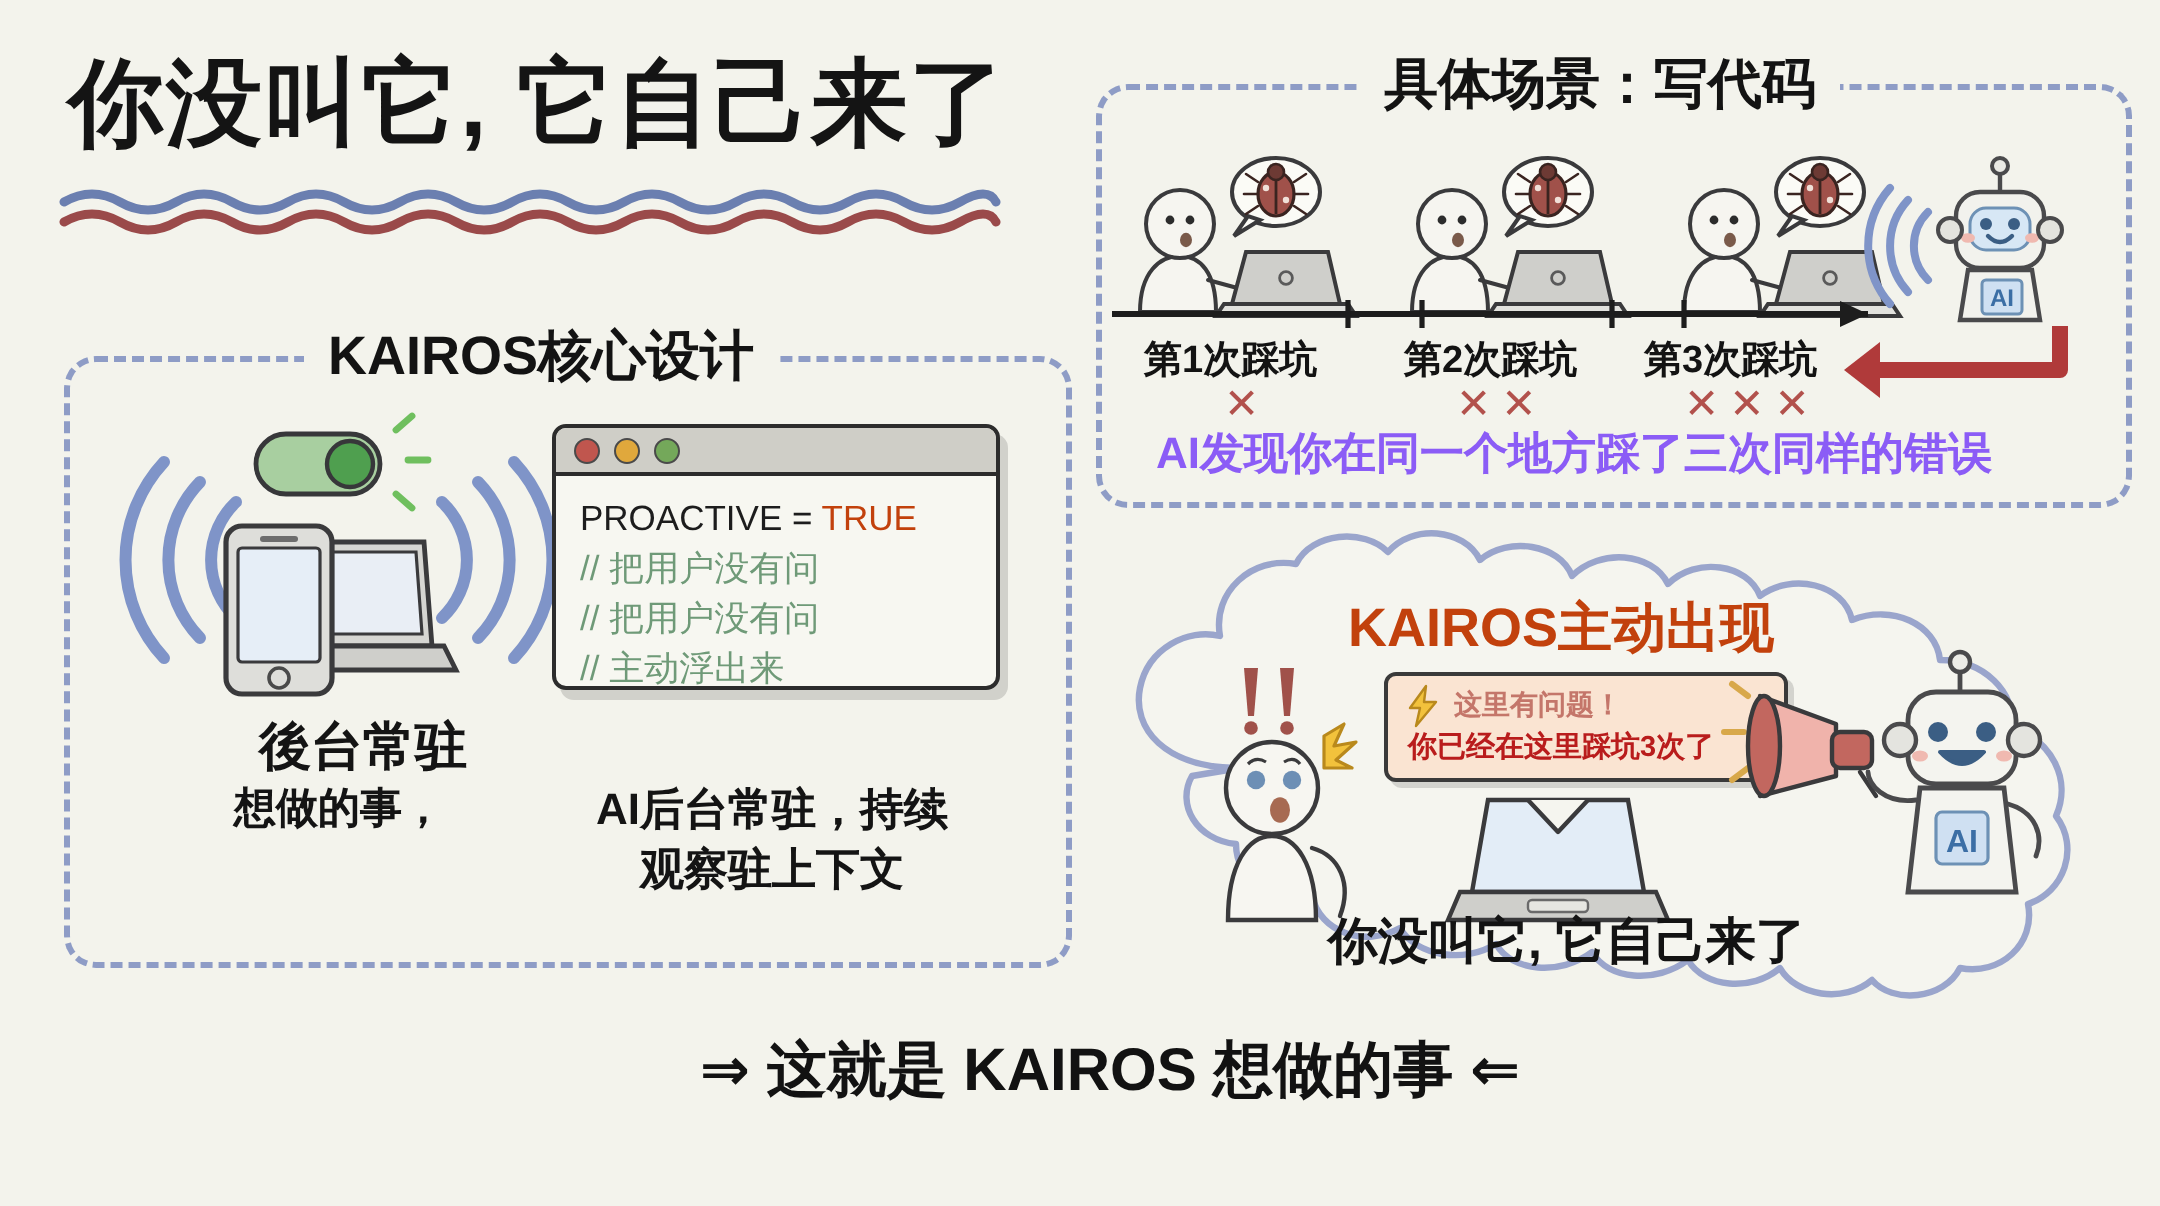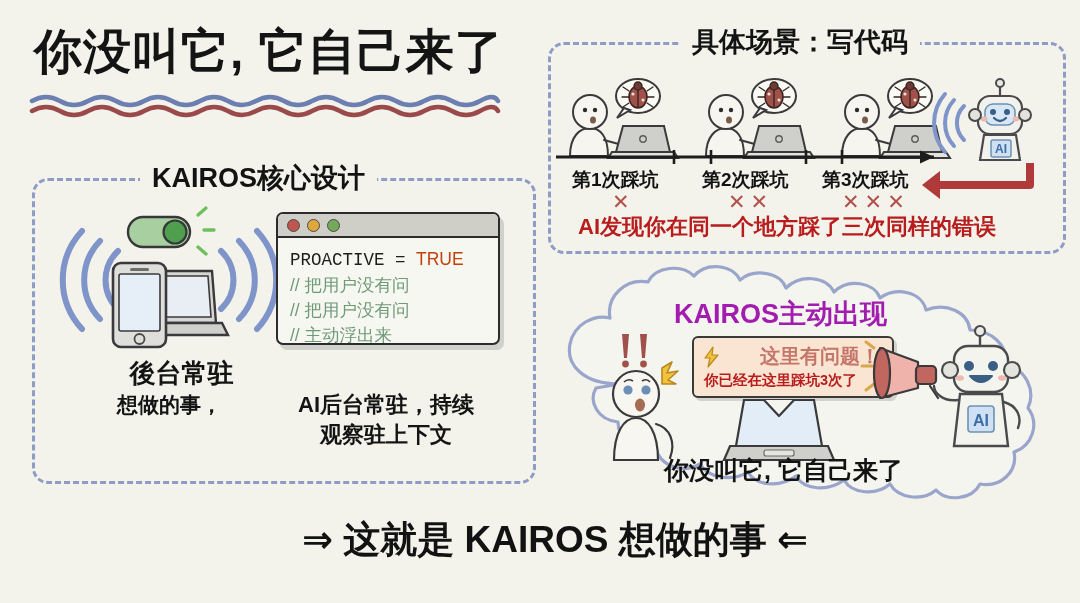--- a/index.html
+++ b/index.html
@@ -52,82 +52,82 @@
     box-shadow:4px 5px 0 rgba(40,40,40,.17);
     overflow:hidden;
   }
   .codebar{
     height:22px;background:#cfcec7;border-bottom:2.5px solid #2c2c2c;
     display:flex;align-items:center;gap:7px;padding-left:9px;
   }
   .dot{width:11px;height:11px;border-radius:50%;border:1.4px solid #4a4a4a;}
   .codebody{padding:9px 12px 10px 12px;}
   .cline{font-size:17.5px;line-height:1.43;white-space:nowrap;font-weight:400;}
-  .k-name{color:#1d1d1d;font-family:Liberation Mono, monospace;}
+  .k-name{color:#1d1d1d;}
   .k-true{color:#c2410c;}
   .k-cmt{color:#6f9a78;font-weight:500;}
 
   
   .tl-label{
     position:absolute;font-size:19px;font-weight:700;color:#131313;white-space:nowrap;
   }
   .tl-x{
     position:absolute;font-size:21px;font-weight:800;color:#b2514c;
     letter-spacing:5px;white-space:nowrap;
   }
   .tl-foot{
-    position:absolute;font-size:22px;font-weight:700;color:#b91c1c;white-space:nowrap;text-align:center;
+    position:absolute;font-size:22px;font-weight:700;color:#8b5cf6;white-space:nowrap;text-align:center;
   }
 
   
   .cloud-title{
-    position:absolute;font-size:27px;font-weight:700;color:#a21caf;white-space:nowrap;
+    position:absolute;font-size:27px;font-weight:700;color:#c2410c;white-space:nowrap;
   }
   .cloud-foot{
     position:absolute;font-size:25px;font-weight:700;color:#131313;white-space:nowrap;
   }
 
   
   .alertbox{
     position:absolute;
     background:#fae4d2;
     border:2.2px solid #3a3a3a;
     border-radius:6px;
     box-shadow:3px 3px 0 rgba(40,40,40,.16);
     padding:5px 12px 6px 10px;
   }
   .alert-top{
-    font-size:20px;font-weight:700;color:#c4766a;white-space:nowrap;
-    display:flex;align-items:center;gap:8px;justify-content:space-between;
+    font-size:14px;font-weight:700;color:#c4766a;white-space:nowrap;
+    display:flex;align-items:center;gap:8px;
   }
   .alert-sub{font-size:14.5px;font-weight:700;color:#b91c1c;white-space:nowrap;margin-top:1px;}
 
   
   .footer{
     position:absolute;left:0;right:0;top:515px;text-align:center;
-    font-size:37px;font-weight:700;color:#121212;white-space:nowrap;margin-left:30px;
+    font-size:30px;font-weight:700;color:#121212;white-space:nowrap;margin-left:30px;
   }
 
   svg{display:block;overflow:visible;}
   .abs{position:absolute;}
 </style>
 </head>
 <body>
 
 <div id="stage">
 
   <div class="headline">你没叫它, 它自己来了</div>
 
   <svg class="wave" width="470" height="26" viewBox="0 0 470 26">
     <path d="M2,9 Q16,1 30,9 T58,9 T86,9 T114,9 T142,9 T170,9 T198,9 T226,9 T254,9 T282,9 T310,9 T338,9 T366,9 T394,9 T422,9 T450,9 T468,9" fill="none" stroke="#6b7fb0" stroke-width="4.5" stroke-linecap="round"></path>
     <path d="M2,19 Q16,11 30,19 T58,19 T86,19 T114,19 T142,19 T170,19 T198,19 T226,19 T254,19 T282,19 T310,19 T338,19 T366,19 T394,19 T422,19 T450,19 T468,19" fill="none" stroke="#9a4a4a" stroke-width="4.5" stroke-linecap="round"></path>
   </svg>
 
   <div class="panel" style="left:32px;top:178px;width:498px;height:300px;"></div>
-  <div class="panel-title" style="left:140px;top:160px;">KAIROS核心设计</div>
+  <div class="panel-title" style="left:152px;top:160px;">KAIROS核心设计</div>
 
   <svg class="abs" style="left:62px;top:205px;" width="215" height="150" viewBox="0 0 215 150">
 
     <g fill="none" stroke="#7f94c8" stroke-width="6" stroke-linecap="round">
       <path d="M56,46 A40,40 0 0 0 56,104"></path>
       <path d="M38,36 A56,56 0 0 0 38,114"></path>
       <path d="M20,26 A72,72 0 0 0 20,124"></path>
     </g>
 
     <g fill="none" stroke="#7f94c8" stroke-width="6" stroke-linecap="round">

